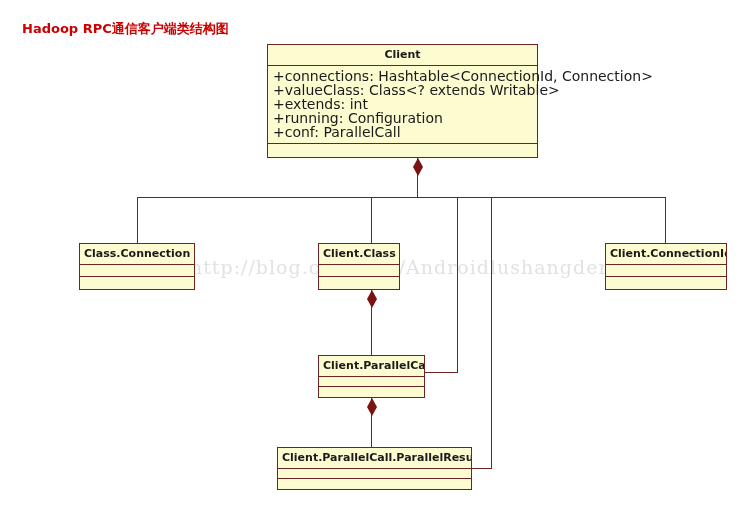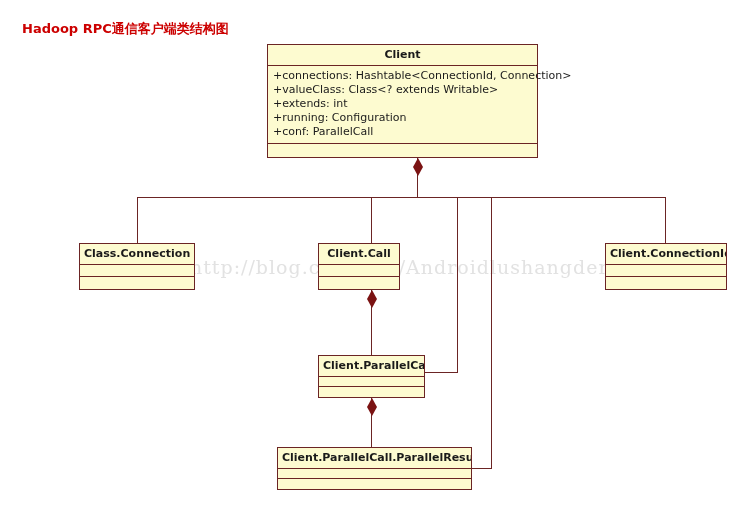--- a/index.html
+++ b/index.html
@@ -66,21 +66,21 @@
     overflow: hidden;
   }
   .uml-attrs {
     box-sizing: border-box;
     width: 100%;
     padding: 3px 5px 4px 5px;
     border-bottom: 1.5px solid #6b2424;
   }
   .uml-attrs .attr-line {
     font-family: "DejaVu Sans", sans-serif;
-    font-size: 11px;
+    font-size: 14px;
     color: #1a1a1a;
     line-height: 14px;
     white-space: nowrap;
   }
   .uml-empty {
     box-sizing: border-box;
     width: 100%;
   }
   .uml-empty.mid {
     border-bottom: 1.5px solid #6b2424;
@@ -171,21 +171,21 @@
     <div class="uml-empty" style="height:13px;"></div>
   </div>
 
   <div class="uml-class" style="left:79px; top:243px; width:116px; height:47px;">
     <div class="uml-name">Class.Connection</div>
     <div class="uml-empty mid" style="height:12px;"></div>
     <div class="uml-empty" style="height:12px;"></div>
   </div>
 
   <div class="uml-class" style="left:318px; top:243px; width:82px; height:47px;">
-    <div class="uml-name">Client.Call</div>
+    <div class="uml-name">Client.Class</div>
     <div class="uml-empty mid" style="height:12px;"></div>
     <div class="uml-empty" style="height:12px;"></div>
   </div>
 
   <div class="uml-class" style="left:605px; top:243px; width:122px; height:47px;">
     <div class="uml-name">Client.ConnectionId</div>
     <div class="uml-empty mid" style="height:12px;"></div>
     <div class="uml-empty" style="height:12px;"></div>
   </div>
 

